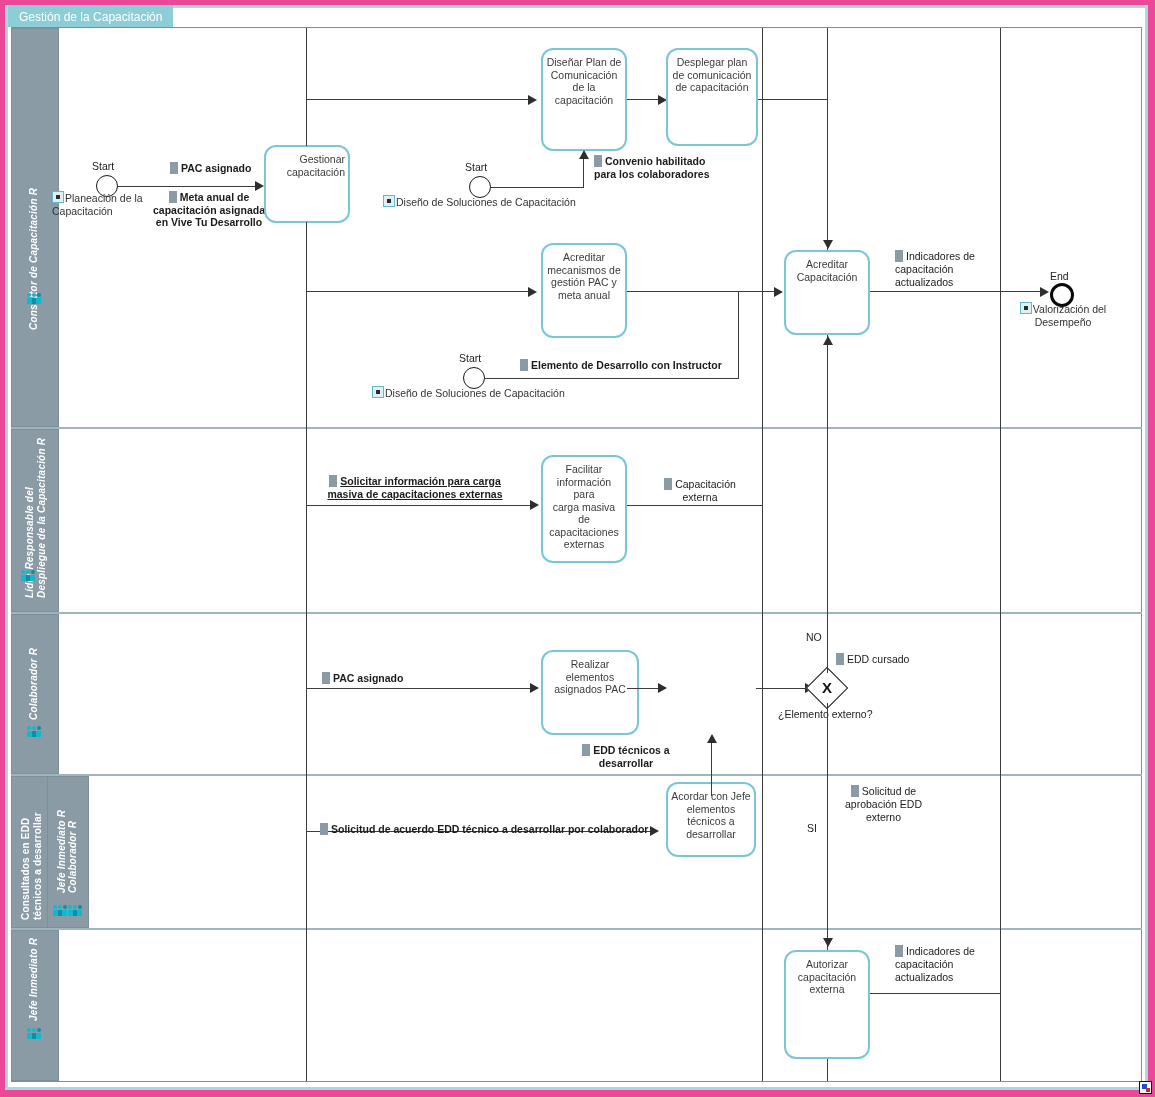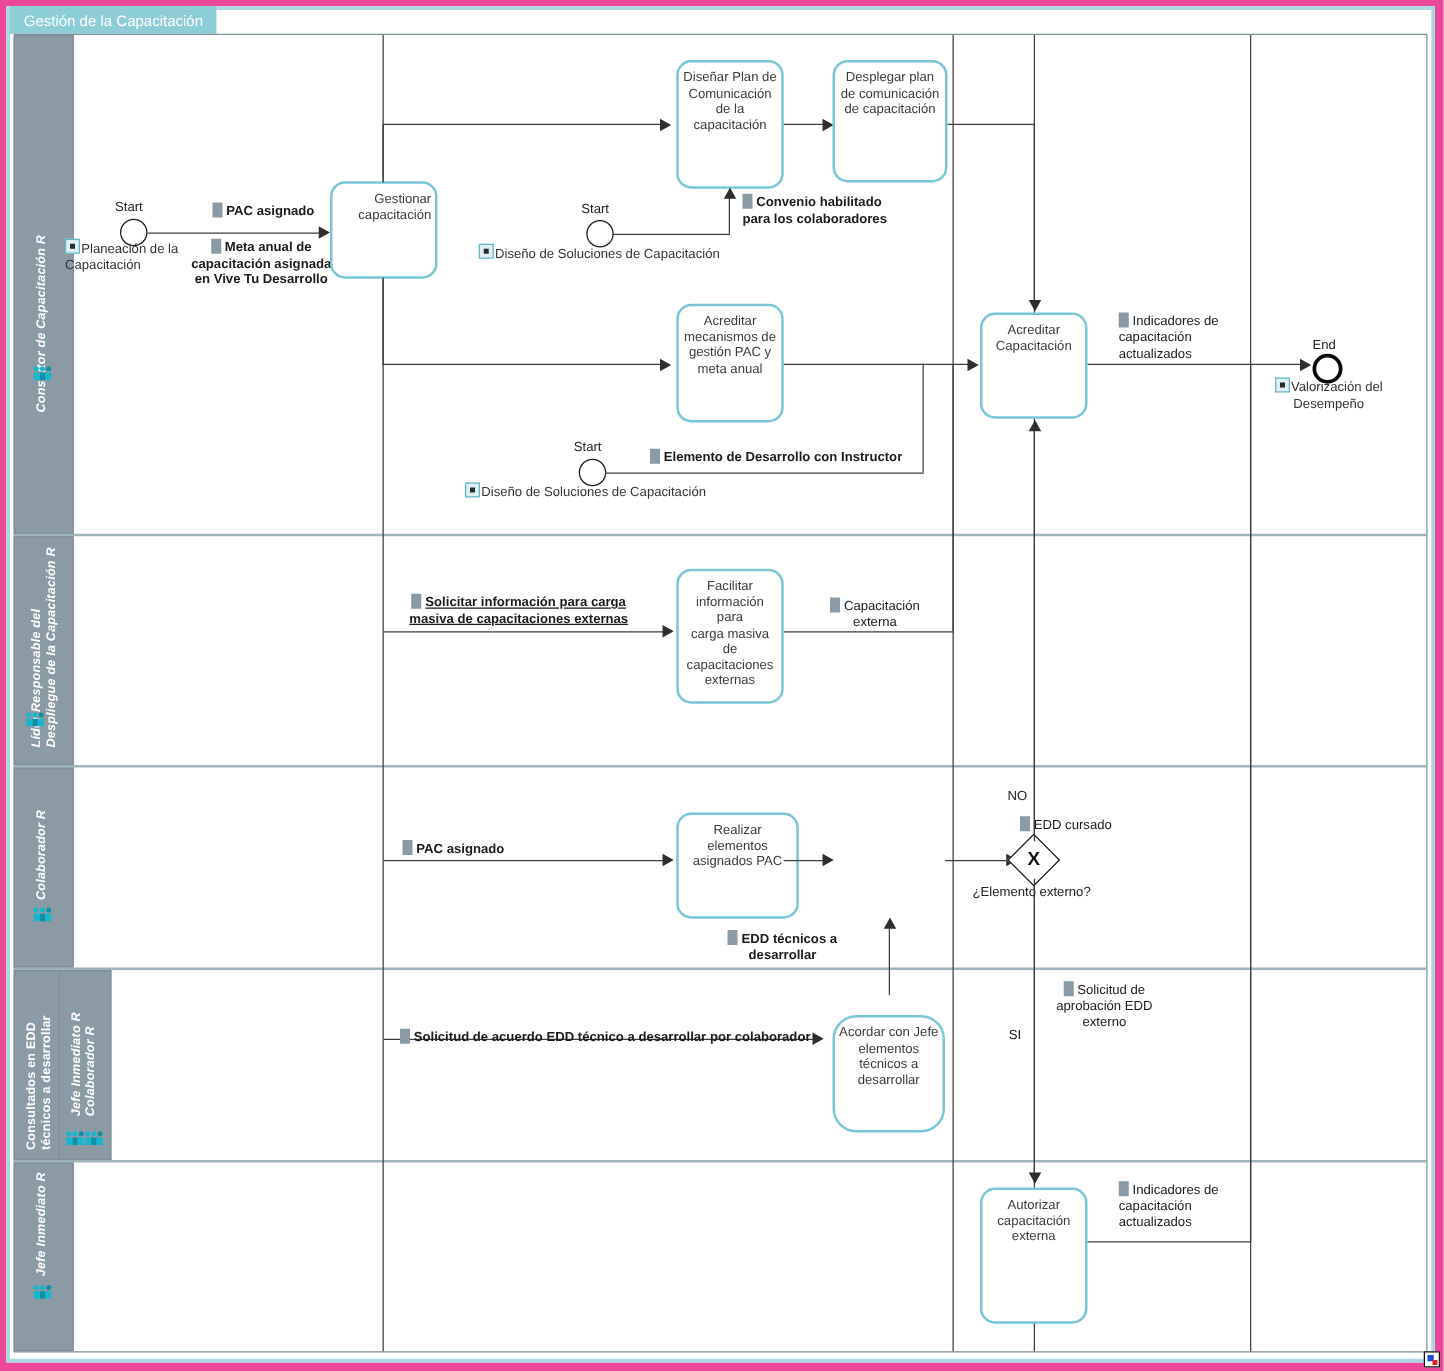--- a/index.html
+++ b/index.html
@@ -326,40 +326,40 @@
 
   <div class="ln h" style="left:756px;top:687.5px;width:58px;"></div>
   <div class="arw r" style="left:805px;top:683px;"></div>
 
   <div class="gw" style="left:812px;top:673px;"></div>
   <div class="gw-x" style="left:822px;top:680px;">X</div>
   <div class="gw-lbl" style="left:778px;top:708px;">¿Elemento externo?</div>
 
   <div class="flowtxt" style="left:806px;top:631px;">NO</div>
 
-  <div class="msg" style="left:816px;top:653px;">
+  <div class="msg" style="left:836px;top:653px;">
     <span class="chip"></span><span>EDD cursado</span>
   </div>
 
   <div class="ln v" style="left:827px;top:345px;height:328px;"></div>
   <div class="arw u" style="left:823px;top:336px;"></div>
 
   <div class="msg c" style="left:576px;top:744px;width:100px;line-height:13px;font-weight:bold;">
     <span class="chip"></span><span>EDD técnicos a</span><br>
     <span>desarrollar</span>
   </div>
 
   <div class="ln h" style="left:307px;top:830.5px;width:350px;"></div>
   <div class="arw r" style="left:650px;top:826px;"></div>
 
   <div class="msg bold" style="left:320px;top:823px;">
     <span class="chip"></span><span>Solicitud de acuerdo EDD técnico a desarrollar por colaborador</span>
   </div>
 
-  <div class="task" style="left:666px;top:812px;width:90px;height:94px;border-radius:19px;">
+  <div class="task" style="left:666px;top:782px;width:90px;height:75px;">
     <span>Acordar con Jefe</span>
       <span>elementos</span>
     <span>técnicos a</span>
       <span>desarrollar</span>
   </div>
 
   <div class="ln v" style="left:711px;top:743px;height:53px;"></div>
   <div class="arw u" style="left:707px;top:734px;"></div>
 
   <div class="flowtxt" style="left:807px;top:822px;">SI</div>

